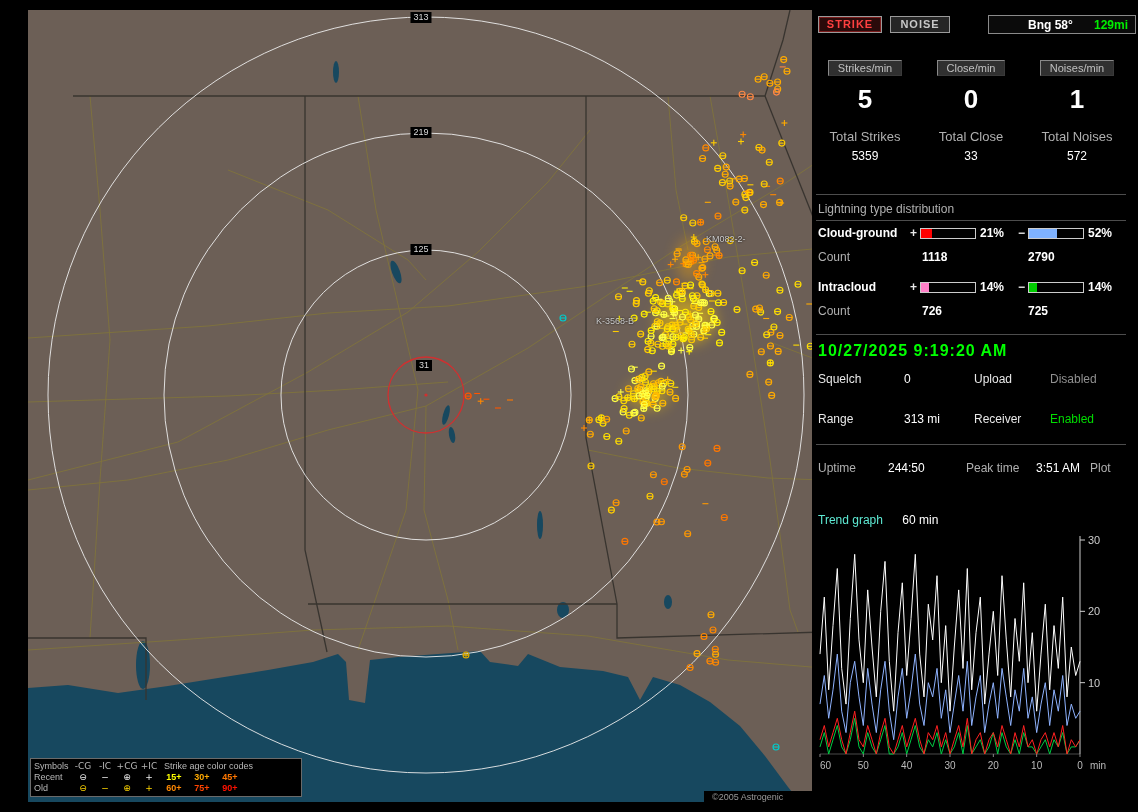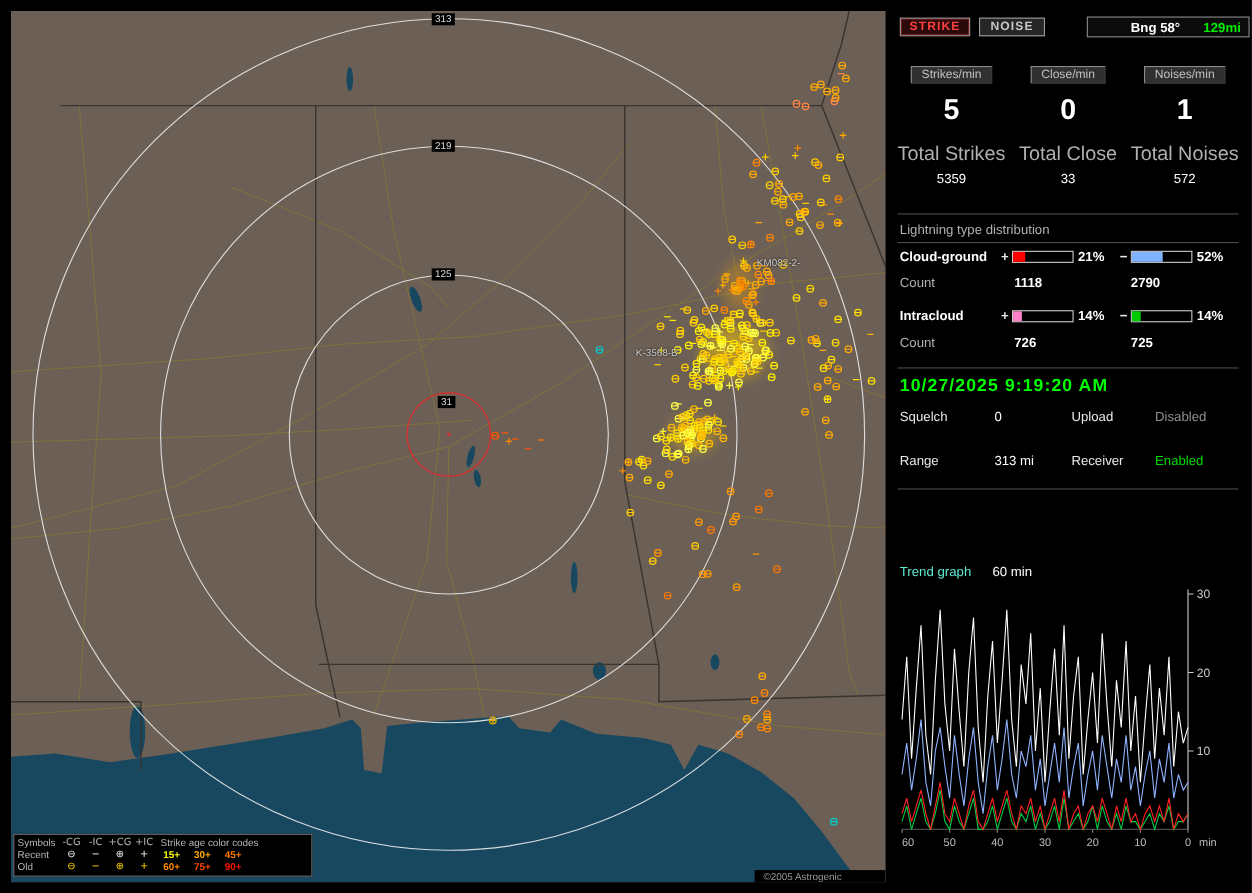--- a/index.html
+++ b/index.html
@@ -1,21 +1,21 @@
 <!DOCTYPE html>
 <html><head>
 <meta charset="utf-8">
 <style>
   html,body{margin:0;padding:0;}
   body{
     width:1138px;height:812px;background:#000;position:relative;overflow:hidden;
     font-family:"Liberation Sans",sans-serif;color:#b0b0b0;
   }
   
-  #map{position:absolute;left:10px;top:10px;width:795px;height:792px;background:#6c5f56;overflow:hidden;}
+  #map{position:absolute;left:28px;top:10px;width:795px;height:792px;background:#6c5f56;overflow:hidden;}
   #map svg{position:absolute;left:0;top:0;}
   .ringlabel{
     position:absolute;background:#000;color:#d8d8d8;font-size:9px;line-height:11px;
     padding:0 3px;transform:translateX(-50%);z-index:5;
   }
   .station{
     position:absolute;color:#cccccc;font-size:9px;z-index:4;text-shadow:0 0 2px #000;
   }
   #legend{
     position:absolute;left:2px;top:748px;width:264px;background:#000;border:1px solid #6a6a6a;
@@ -44,21 +44,21 @@
     display:flex;justify-content:space-between;align-items:center;padding:0 7px;font-weight:bold;
   }
   #bearing-box .bng{color:#ffffff;font-size:12px;padding-left:32px;}
   #bearing-box .dist{color:#00ee00;font-size:12px;}
   #rates-grid{left:0;top:50px;width:318px;display:grid;grid-template-columns:106px 106px 106px;text-align:center;}
   .rate-label{
     display:inline-block;font-size:11px;color:#c0c0c0;background:#303030;padding:1px 9px;
     border:1px solid;border-color:#8a8a8a #3a3a3a #3a3a3a #8a8a8a;
   }
   .rate-value{font-size:26px;font-weight:bold;color:#ffffff;margin-top:8px;}
-  .total-label{color:#b0b0b0;margin-top:14px;font-size:18px;}
+  .total-label{color:#b0b0b0;margin-top:14px;font-size:13px;}
   .total-value{color:#ffffff;margin-top:5px;font-size:12px;}
   .sep{position:absolute;left:4px;width:310px;height:0;border-top:1px solid #4d4d4d;}
   #dist-title{left:6px;top:192px;color:#b0b0b0;}
   .dist-row{left:6px;display:flex;align-items:center;}
   .d-label{width:92px;color:#ffffff;font-weight:bold;}
   .d-sign{width:10px;color:#e8e8e8;font-weight:bold;text-align:left;}
   .bar{display:inline-block;width:54px;height:9px;border:1px solid #cccccc;background:#000;}
   .bar i{display:block;height:100%;width:0;}
   .d-pct{width:38px;color:#ffffff;font-weight:bold;padding-left:4px;}
   .count-row{left:6px;}
@@ -1772,20 +1772,27 @@
   </div>
   <div class="abs set-row" style="top:402px">
     <span class="s-l1">Range</span>
     <span class="s-v1">313 mi</span>
     <span class="s-l2">Receiver</span>
     <span class="s-v2" style="color: rgb(0, 221, 0);">Enabled</span>
   </div>
 
   <div class="sep" style="top:434px"></div>
 
+  <div class="abs stat-row" style="top:448px">
+    <span class="st-c0">Uptime</span>
+    <span class="st-c1">244:50</span>
+    <span class="st-c2">Peak time</span>
+    <span class="st-c3">3:51 AM</span>
+    <span class="st-c4">Plot</span>
+  </div>
 
   <div class="abs" id="trend-row">
     <span class="t-label">Trend graph</span>
     <span class="t-value">60 min</span>
   </div>
 
   <svg id="trend" width="300" height="260" viewBox="0 0 300 260">
       <line x1="2" y1="222" x2="262" y2="222" stroke="#4a4a4a" stroke-width="1"></line>
       <line x1="262" y1="4" x2="262" y2="222" stroke="#cccccc" stroke-width="1"></line>
       <line x1="262" y1="150.66666666666669" x2="267" y2="150.66666666666669" stroke="#cccccc"></line>

